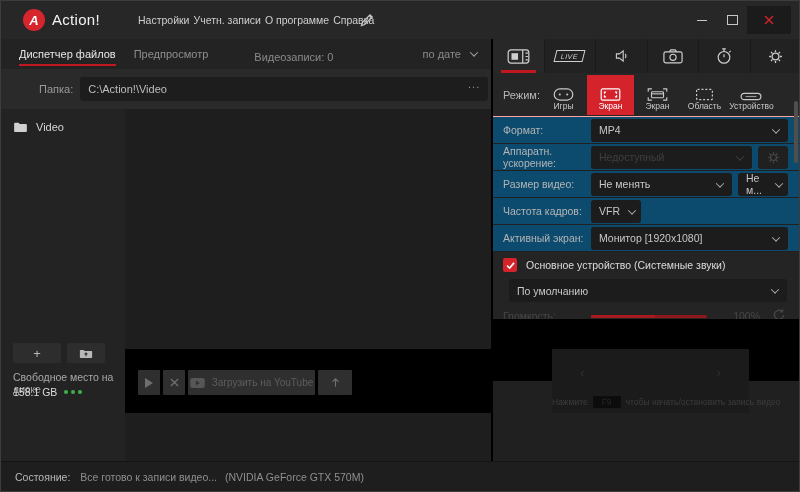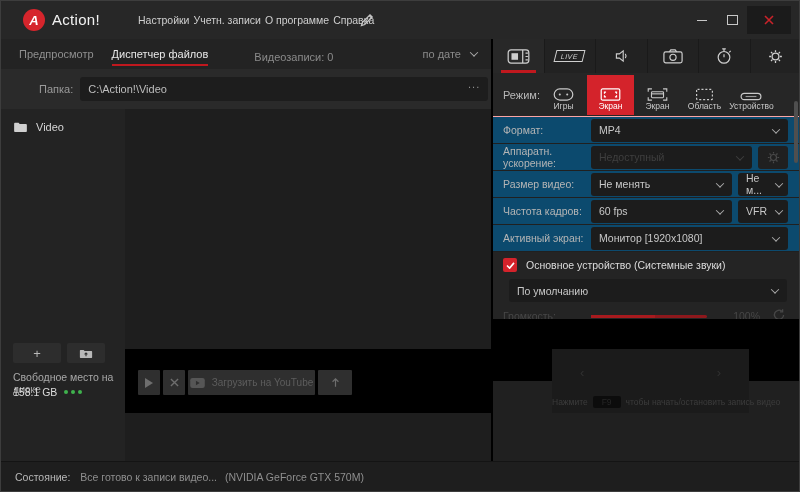--- a/index.html
+++ b/index.html
@@ -152,25 +152,25 @@
           </svg>
       </div>
     </div>
   </div>
 
   <div class="main">
 
     <div class="left-panel">
 
       <div class="fm-tabs">
+        <div class="fm-tab active">
+          <span class="tab-label">Диспетчер файлов</span>
+        </div>
         <div class="fm-tab">
           <span class="tab-label">Предпросмотр</span>
-        </div>
-        <div class="fm-tab active">
-          <span class="tab-label">Диспетчер файлов</span>
         </div>
         <div class="fm-tab videos-counter">Видеозаписи: 0</div>
         <div class="sort-box">
           <span>по дате</span>
           <i class="chev"></i>
         </div>
       </div>
 
       <div class="folder-row">
         <span class="folder-label">Папка:</span>
@@ -355,24 +355,20 @@
           <div class="dd small">
             <span>Не м...</span>
             <i class="chev"></i>
           </div>
         </div>
       </div>
 
       <div class="srow">
         <span class="srow-label">Частота кадров:</span>
         <div class="controls">
-          <div class="dd">
-            <span>60 fps</span>
-            <i class="chev"></i>
-          </div>
           <div class="dd small">
             <span>VFR</span>
             <i class="chev"></i>
           </div>
         </div>
       </div>
 
       <div class="srow">
         <span class="srow-label">Активный экран:</span>
         <div class="controls">

